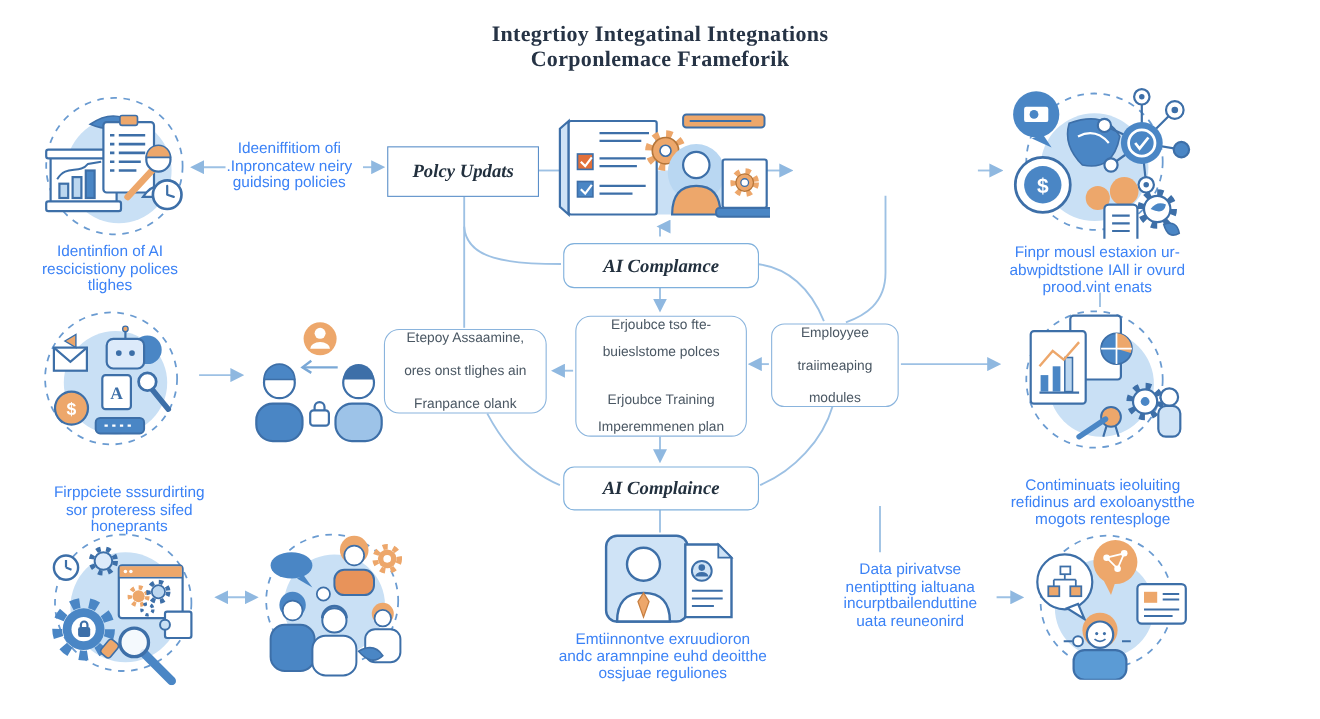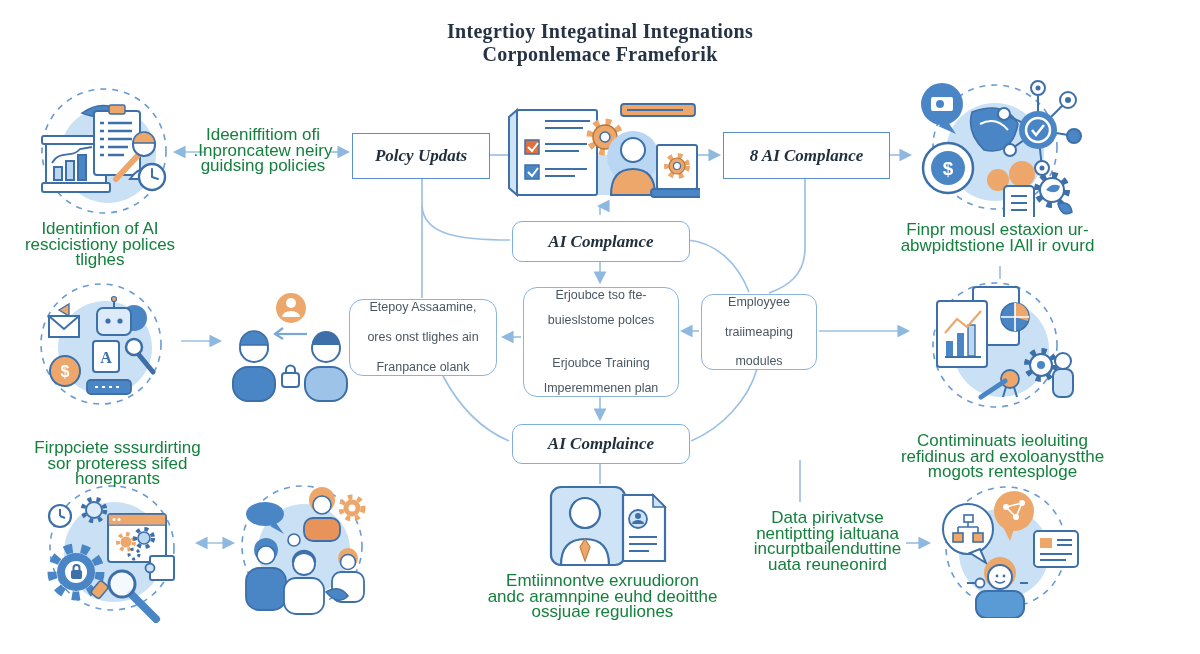--- a/index.html
+++ b/index.html
@@ -2,22 +2,22 @@
 <html><head>
 <meta charset="utf-8">
 <style>
   html,body{margin:0;padding:0;background:#fff;}
   #stage{position:relative;width:1200px;height:654px;background:#fff;overflow:hidden;
          font-family:"Liberation Sans",sans-serif;border-radius:25px;}
   .abs{position:absolute;}
   #title{left:0;top:20px;width:1200px;text-align:center;z-index:3;
          font-family:"Liberation Serif",serif;font-weight:bold;font-size:20px;
          line-height:23px;color:#263345;letter-spacing:.3px;}
-  .caption{position:absolute;z-index:3;font-weight:500;font-size:17px;line-height:15.5px;
-           color:#15803d;text-align:center;}
+  .caption{position:absolute;z-index:3;font-weight:500;font-size:14px;line-height:15.5px;
+           color:#3b82f6;text-align:center;}
   .sbox{position:absolute;z-index:3;background:#fff;border:1.6px solid #5b8fc9;
         display:flex;align-items:center;justify-content:center;
         font-family:"Liberation Serif",serif;font-weight:bold;font-size:17px;color:#22303e;font-style:italic;}
   .rbox{border-radius:10px;border-color:#7fb0dc;}
   .softbox{position:absolute;z-index:3;background:#fff;border:1.5px solid #8ab4dd;border-radius:14px;
            display:flex;flex-direction:column;align-items:center;justify-content:space-between;
            font-weight:500;font-size:12.5px;line-height:15px;color:#4a5763;text-align:center;}
   svg.illo{position:absolute;z-index:2;}
   #connectors{position:absolute;left:0;top:0;z-index:1;pointer-events:none;}
 </style>
@@ -61,23 +61,20 @@
       <path d="M1000,266 L1000,279"></path>
       <path d="M198,543 L232,543" marker-start="url(#ar)" marker-end="url(#ar)"></path>
       <path d="M906,543 L928,543" marker-end="url(#ar)"></path>
     </g>
   </svg>
 
   <div class="sbox" style="left:352px;top:133px;width:136px;height:44px;">
     <span>Polcy Updats</span>
   </div>
 
-  <div class="sbox" style="left:723px;top:132px;width:165px;height:45px;">
-    <span>8 AI Complance</span>
-  </div>
 
   <div class="sbox rbox" style="left:512px;top:221px;width:176px;height:39px;">
     <span>AI Complamce</span>
   </div>
 
   <div class="sbox rbox" style="left:512px;top:424px;width:176px;height:38px;align-items:center;">
     <span>AI Complaince</span>
   </div>
 
   <div class="softbox" style="left:349px;top:299px;width:146px;height:75px;">
@@ -108,20 +105,21 @@
 
   <div class="caption" style="left:10px;top:221px;width:180px;">
     <div>Identinfion of AI</div>
     <div>rescicistiony polices</div>
     <div>tlighes</div>
   </div>
 
   <div class="caption" style="left:880px;top:222px;width:235px;">
     <div>Finpr mousl estaxion ur-</div>
     <div>abwpidtstione IAll ir ovurd</div>
+    <div>prood.vint enats</div>
   </div>
 
   <div class="caption" style="left:10px;top:440px;width:215px;">
     <div>Firppciete sssurdirting</div>
     <div>sor proteress sifed</div>
     <div>honeprants</div>
   </div>
 
   <div class="caption" style="left:885px;top:433px;width:235px;">
     <div>Contiminuats ieoluiting</div>

